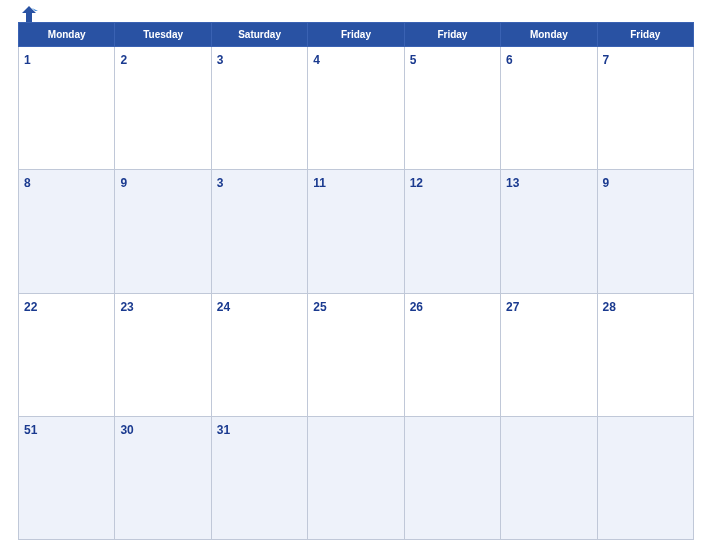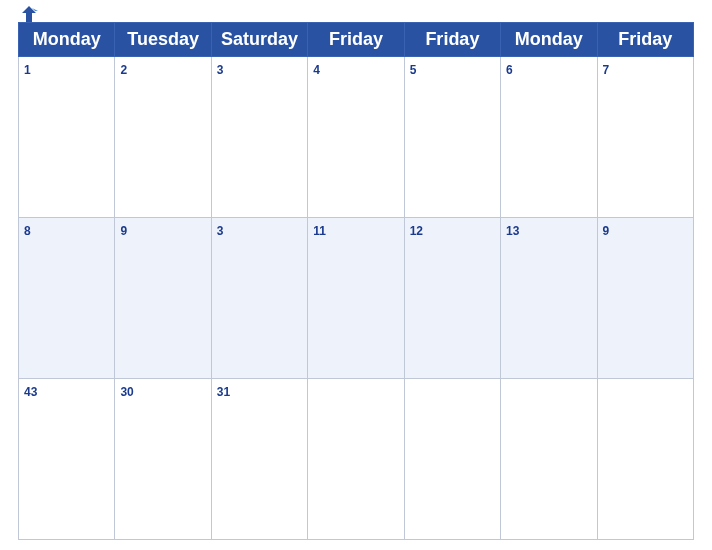--- a/index.html
+++ b/index.html
@@ -60,21 +60,21 @@
       color: #333;
     }
     .calendar {
       width: 100%;
       border-collapse: collapse;
       flex: 1;
     }
     .calendar thead tr th {
       background-color: #2952a3;
       color: #fff;
-      font-size: 18px;
+      font-size: 10px;
       font-weight: bold;
       text-align: center;
       padding: 6px 0;
       border: 1px solid #3a62b3;
     }
     .calendar tbody tr td {
       border: 1px solid #c0c8d8;
       vertical-align: top;
       width: calc(100% / 7);
       height: 72px;
@@ -133,21 +133,30 @@
       <tr>
         <td><span class="day-num">8</span></td>
         <td><span class="day-num">9</span></td>
         <td><span class="day-num">3</span></td>
         <td><span class="day-num">11</span></td>
         <td><span class="day-num">12</span></td>
         <td><span class="day-num">13</span></td>
         <td><span class="day-num">9</span></td>
       </tr>
       <tr>
-        <td><span class="day-num">43</span></td>
+        <td><span class="day-num">22</span></td>
+        <td><span class="day-num">23</span></td>
+        <td><span class="day-num">24</span></td>
+        <td><span class="day-num">25</span></td>
+        <td><span class="day-num">26</span></td>
+        <td><span class="day-num">27</span></td>
+        <td><span class="day-num">28</span></td>
+      </tr>
+      <tr>
+        <td><span class="day-num">51</span></td>
         <td><span class="day-num">30</span></td>
         <td><span class="day-num">31</span></td>
         <td></td>
         <td></td>
         <td></td>
         <td></td>
       </tr>
     </tbody>
 </table>
 

